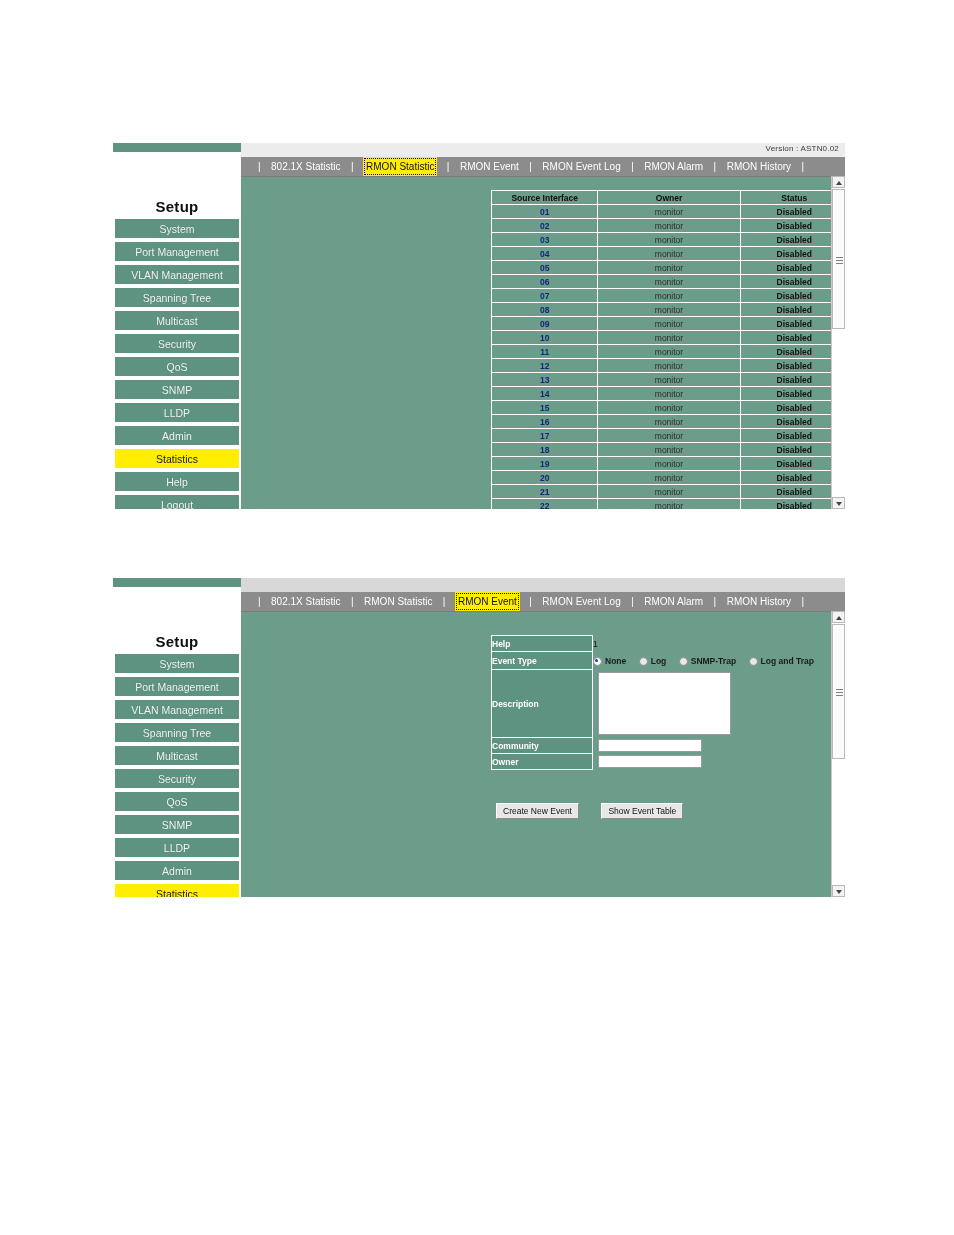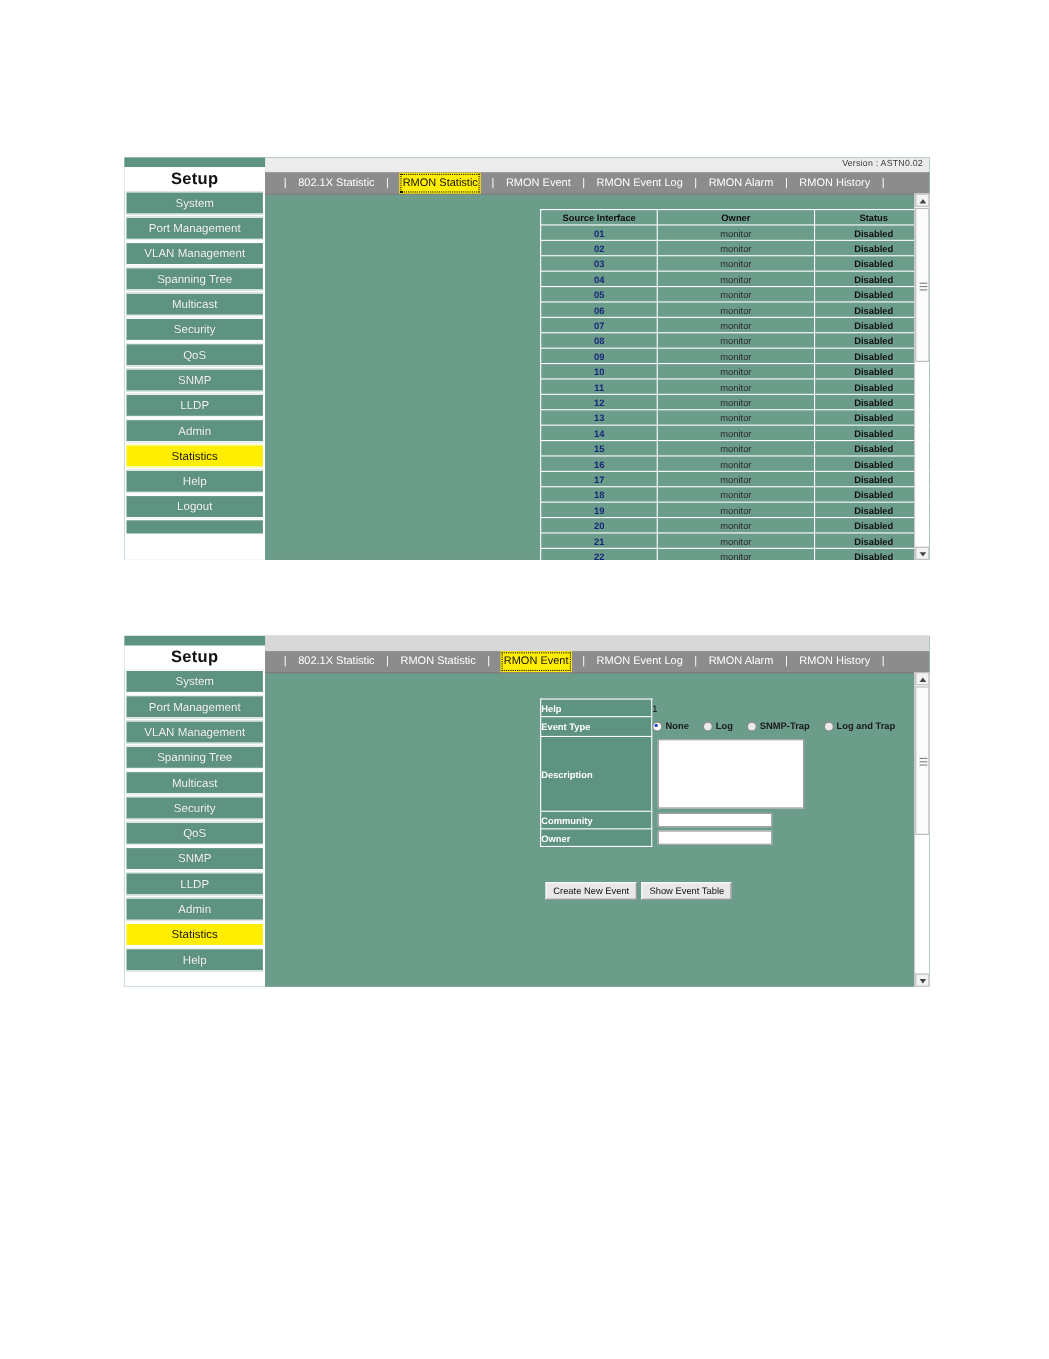--- a/index.html
+++ b/index.html
@@ -17,20 +17,21 @@
     font-size:8px;color:#3a3a3a;letter-spacing:.2px;white-space:nowrap;
   }
 
   
   .sidebar{position:absolute;left:0;top:0;width:128px;background:#ffffff;}
   .sb-strip{height:9px;background:#5f9381;}
   .setup-title{
     height:22px;line-height:22px;text-align:center;
     font-size:15px;font-weight:bold;color:#101010;background:#ffffff;
     letter-spacing:.3px;
+    margin-top:44px;
   }
   .sb-item{
     height:21px;line-height:21px;margin:0 2px 2px 2px;
     text-align:center;font-size:10.5px;color:#f2f7f4;
     background:#5f9381;
     border-top:1px solid #ffffff;border-bottom:1px solid #ffffff;
     box-sizing:border-box;
     text-shadow:0 0 1px rgba(0,0,0,.25);
   }
   .sb-item.active{background:#ffee00;color:#1a1a1a;text-shadow:none;font-weight:normal;}
@@ -138,21 +139,21 @@
     border-radius:50%;background:#1540c4;
   }
   .radio-lbl{
     font-size:8.5px;font-weight:bold;color:#1b1b1b;
     vertical-align:middle;margin-right:8px;
   }
   .btn-row{position:absolute;white-space:nowrap;}
   .btn{
     display:inline-block;background:#e8e8e8;
     border:1px solid #8d8d8d;border-top-color:#ffffff;border-left-color:#ffffff;
-    font-size:8.5px;color:#111;padding:2px 6px;margin-right:0;
+    font-size:8.5px;color:#111;padding:2px 6px;margin-right:18px;
     font-family:"Liberation Sans", sans-serif;cursor:default;
   }
 </style>
 </head>
 <body>
 
 <div class="page">
 
   <div class="panel" style="left:113px;top:143px;width:732px;height:366px;">
 

